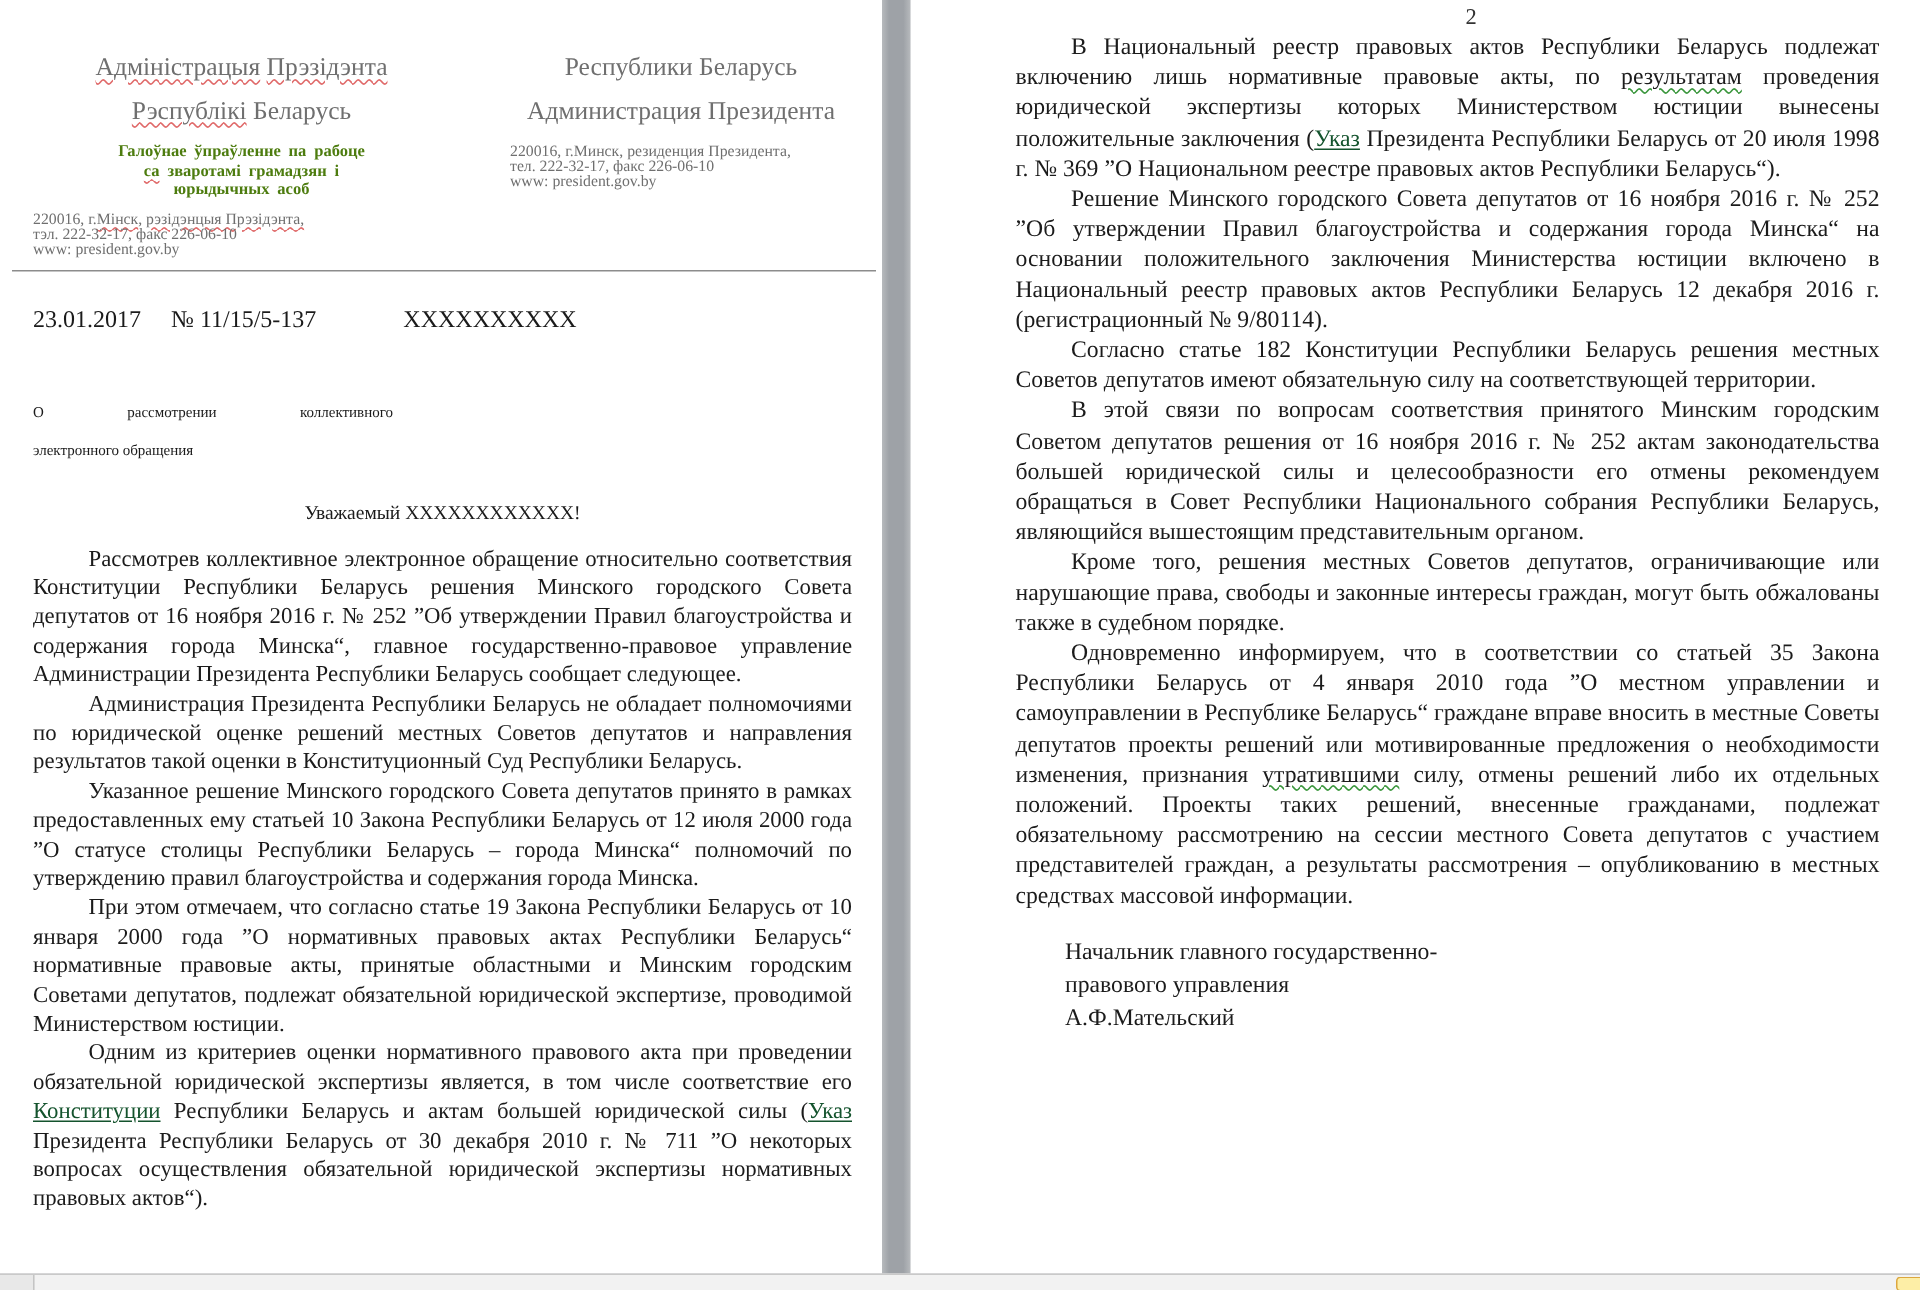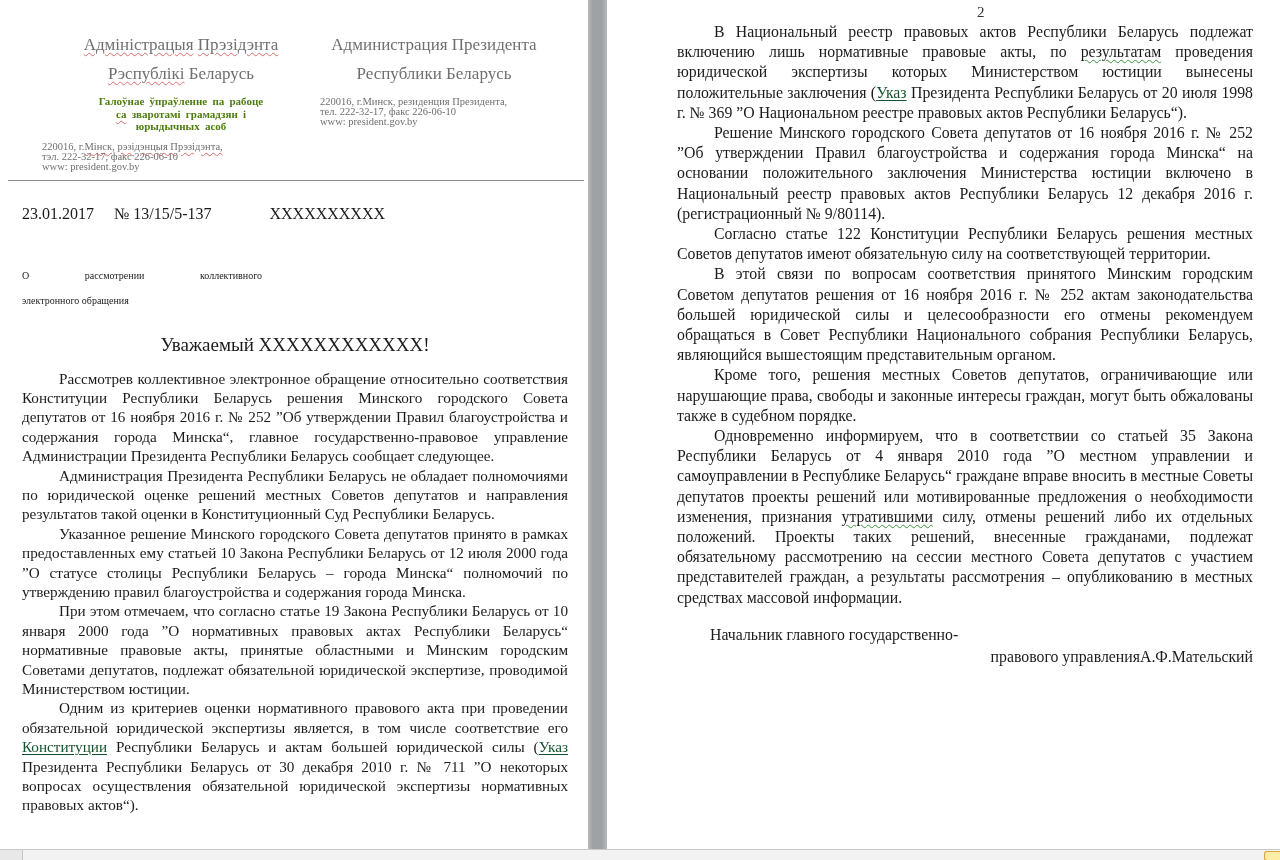--- a/index.html
+++ b/index.html
@@ -4,49 +4,49 @@
 <style>
   html,body{margin:0;padding:0;background:#a6a9ae;}
   .app{position:relative;width:1280px;height:860px;background:#a6a9ae;overflow:hidden;
        font-family:"Liberation Serif","DejaVu Serif",serif;color:#1b1b1b;}
   .page{position:absolute;top:0;height:849px;background:#ffffff;overflow:hidden;box-sizing:border-box;}
   .page-left{left:0;width:588px;padding:0 20px 0 22px;}
   .page-right{left:607px;width:673px;padding:0 27px 0 70px;}
   .page-gap{position:absolute;left:588px;top:0;width:19px;height:849px;
             background:linear-gradient(90deg,#b7babd 0%,#9ea2a7 25%,#9ea2a7 75%,#b7babd 100%);}
   
-  .letterhead{display:flex;justify-content:center;padding-top:30px;}
+  .letterhead{display:flex;justify-content:space-between;padding-top:30px;}
   .lh-col{text-align:center;}
   .lh-col-left{width:278px;}
   .lh-col-right{width:228px;}
   .lh-title{font-size:17px;line-height:29px;color:#6f6f6f;}
   .lh-dept{font-size:11px;line-height:12.5px;font-weight:bold;color:#4d7c0f;word-spacing:2.5px;margin-top:7px;}
   .lh-addr{font-size:10.5px;line-height:10px;color:#6f6f6f;margin-top:9px;text-align:left;}
   .rule{height:1px;background:#8c8c8c;margin:8px -16px 0 -14px;}
   
   .ref-line{margin-top:24px;font-size:16px;white-space:nowrap;}
   .ref-num{margin-left:16px;}
   .ref-addressee{margin-left:54px;text-align:center;}
   
   .subject{margin-top:40px;font-size:10px;line-height:25px;width:240px;}
   .subject-line1{text-align:justify;text-align-last:justify;}
-  .salutation{margin-top:21px;text-align:center;font-size:19px;}
+  .salutation{margin-top:21px;text-align:center;font-size:13px;}
   
   .body1{margin-top:13px;font-size:15.2px;line-height:19.4px;}
   .body2{margin-top:22px;font-size:15.8px;line-height:20.2px;}
   .par{margin:0;text-indent:37px;text-align:justify;}
   .seg-link{color:#14532d;text-decoration:underline;text-underline-offset:2px;}
   .seg-red{text-decoration-line:underline;text-decoration-style:wavy;text-decoration-color:#e06a6a;
            text-decoration-thickness:1px;text-underline-offset:2px;}
   .seg-green{text-decoration-line:underline;text-decoration-style:wavy;text-decoration-color:#3a963c;
            text-decoration-thickness:1px;text-underline-offset:2px;}
   .page-number{position:absolute;top:4px;left:370px;font-size:15px;color:#333;}
   
   .signature{margin-top:16px;padding-left:33px;font-size:15.8px;line-height:22px;}
-  .sig-row{display:flex;justify-content:flex-end;}
+  .sig-row{display:flex;justify-content:space-between;flex-direction:column;}
   
   .bottom-bar{position:absolute;left:0;bottom:0;width:1280px;height:11px;background:#f2f2f2;
               border-top:1px solid #c9c9c9;box-sizing:border-box;}
   .bar-corner{position:absolute;left:0;top:0;width:22px;height:10px;background:#e8e8e8;border-right:1px solid #c4c4c4;}
   .bar-button{position:absolute;right:0;top:1px;width:15px;height:8px;background:#fdeea6;
               border:1px solid #dca73e;border-right:none;border-radius:3px 0 0 3px;}
 </style>
 </head>
 <body>
 
@@ -65,36 +65,36 @@
           <div><span>юрыдычных асоб</span></div>
         </div>
         <div class="lh-addr">
           <div><span>220016, г.</span><span class="seg-red">Мінск</span><span>, </span><span class="seg-red">рэзідэнцыя Прэзідэнта,</span></div>
           <div><span>тэл. 222-32-17, факс 226-06-10</span></div>
           <div><span>www: president.gov.by</span></div>
         </div>
       </div>
       <div class="lh-col lh-col-right">
         <div class="lh-title">
+          <div><span>Республики Беларусь</span></div>
           <div><span>Администрация Президента</span></div>
-          <div><span>Республики Беларусь</span></div>
         </div>
         <div class="lh-addr">
           <div><span>220016, г.Минск, резиденция Президента,</span></div>
           <div><span>тел. 222-32-17, факс 226-06-10</span></div>
           <div><span>www: president.gov.by</span></div>
         </div>
       </div>
     </div>
 
     <div class="rule"></div>
 
     <div class="ref-line">
       <span>23.01.2017</span>
-      <span class="ref-num">№  13/15/5-137</span>
+      <span class="ref-num">№  11/15/5-137</span>
       <span class="ref-addressee">XXXXXXXXXX</span>
     </div>
 
     <div class="subject">
       <div class="subject-line1">О рассмотрении коллективного</div>
       <div>электронного обращения</div>
     </div>
 
     <div class="salutation">Уважаемый XXXXXXXXXXXX!</div>
 
@@ -107,21 +107,21 @@
       </div>
   </div>
 
   <div class="page-gap"></div>
 
   <div class="page page-right">
     <div class="page-number">2</div>
     <div class="body2">
         <p class="par"><span>В Национальный реестр правовых актов Республики Беларусь подлежат включению лишь нормативные правовые акты, по </span><span class="seg-green">результатам</span><span> проведения юридической экспертизы которых Министерством юстиции вынесены положительные заключения (</span><span class="seg-link">Указ</span><span> Президента Республики Беларусь от 20 июля 1998 г. № 369 ”О Национальном реестре правовых актов Республики Беларусь“).</span></p>
         <p class="par"><span>Решение Минского городского Совета депутатов от 16 ноября 2016 г. № 252 ”Об утверждении Правил благоустройства и содержания города Минска“ на основании положительного заключения Министерства юстиции включено в Национальный реестр правовых актов Республики Беларусь 12 декабря 2016 г. (регистрационный № 9/80114).</span></p>
-        <p class="par"><span>Согласно статье 122 Конституции Республики Беларусь решения местных Советов депутатов имеют обязательную силу на соответствующей территории.</span></p>
+        <p class="par"><span>Согласно статье 182 Конституции Республики Беларусь решения местных Советов депутатов имеют обязательную силу на соответствующей территории.</span></p>
         <p class="par"><span>В этой связи по вопросам соответствия принятого Минским городским Советом депутатов решения от 16 ноября 2016 г. № 252 актам законодательства большей юридической силы и целесообразности его отмены рекомендуем обращаться в Совет Республики Национального собрания Республики Беларусь, являющийся вышестоящим представительным органом.</span></p>
         <p class="par"><span>Кроме того, решения местных Советов депутатов, ограничивающие или нарушающие права, свободы и законные интересы граждан, могут быть обжалованы также в судебном порядке.</span></p>
         <p class="par"><span>Одновременно информируем, что в соответствии со статьей 35 Закона Республики Беларусь от 4 января 2010 года ”О местном управлении и самоуправлении в Республике Беларусь“ граждане вправе вносить в местные Советы депутатов проекты решений или мотивированные предложения о необходимости изменения, признания </span><span class="seg-green">утратившими</span><span> силу, отмены решений либо их отдельных положений. Проекты таких решений, внесенные гражданами, подлежат обязательному рассмотрению на сессии местного Совета депутатов с участием представителей граждан, а результаты рассмотрения – опубликованию в местных средствах массовой информации.</span></p>
       </div>
     <div class="signature">
       <div>Начальник главного государственно-</div>
       <div class="sig-row">
         <span>правового управления</span>
         <span>А.Ф.Мательский</span>
       </div>

